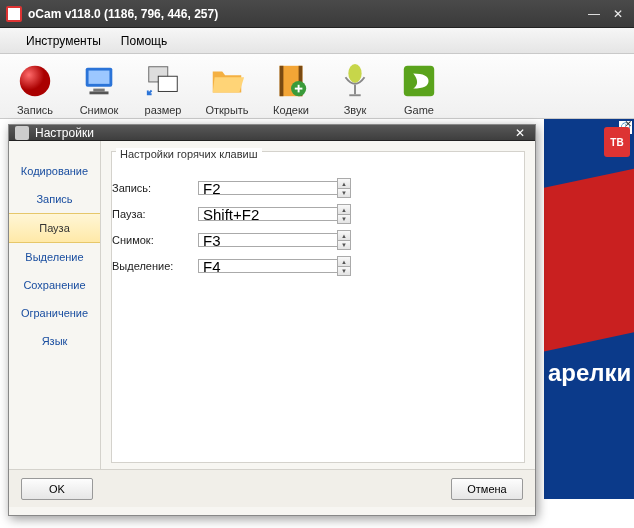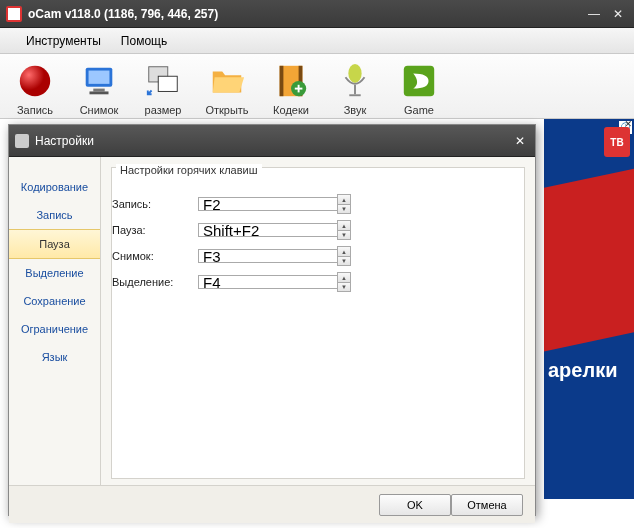--- a/index.html
+++ b/index.html
@@ -25,31 +25,31 @@
   }
   .tool { display:flex;flex-direction:column;align-items:center;font-size:11px;color:#333;gap:2px;cursor:pointer;width:50px; }
   .tool .ico { width:42px;height:42px;border-radius:4px;display:flex;align-items:center;justify-content:center; }
   .ico svg { width:38px;height:38px; }
   .content-area { background:#fff; height:380px; position:relative; }
 
   
   .banner { position:absolute; top:0; right:0; width:90px; height:380px; background:#0b3a8a; overflow:hidden; }
   .banner .diag { position:absolute; top:60px; left:-30px; width:160px; height:160px; background:#c92020; transform:rotate(-12deg); }
   .banner .tv { position:absolute; top:8px; right:4px; width:26px; height:30px; background:#d33; border-radius:3px; display:flex;align-items:center;justify-content:center;color:#fff;font-size:10px;font-weight:bold; }
-  .banner .txt { position:absolute; top:240px; left:0; color:#fff; font-weight:bold; font-size:20px; padding-left:4px; }
+  .banner .txt { position:absolute; top:240px; left:0; color:#fff; font-weight:bold; font-size:24px; padding-left:4px; }
   .banner .badge { position:absolute; top:2px; right:2px; font-size:9px; color:#06a; background:#fff; padding:0 2px; }
   .banner .xb { position:absolute; top:0px; right:0px; font-size:9px; color:#333; padding:0 2px; }
 
   
   .dialog {
     position:absolute; left:8px; top:124px; width:528px; height:392px;
     background:#f7f6f2; border:1px solid #888; box-shadow:2px 3px 10px rgba(0,0,0,.4);
   }
   .dlg-titlebar {
-    height:32px;background:linear-gradient(#585858,#3e3e3e);color:#fff;display:flex;align-items:center;padding:0 6px;font-size:12px;border-bottom:1px solid #222;
+    height:16px;background:linear-gradient(#585858,#3e3e3e);color:#fff;display:flex;align-items:center;padding:0 6px;font-size:12px;border-bottom:1px solid #222;
   }
   .dlg-titlebar .ic { width:14px;height:14px;background:#ccc;margin-right:6px;border-radius:2px; }
   .dlg-titlebar .t { flex:1; }
   .dlg-titlebar .close { width:18px;height:16px;display:flex;align-items:center;justify-content:center;cursor:pointer; }
   .dlg-body { display:flex; height:328px; }
   .dlg-sidebar { width:92px; background:#f7f6f2; border-right:1px solid #d4d2cc; padding-top:16px; }
   .dlg-sidebar .item { font-size:11px;color:#1a4ea0;text-align:center;padding:8px 2px;cursor:pointer; }
   .dlg-sidebar .item.active { background:linear-gradient(#fff6d6,#ffe9a8); border:1px solid #e6c76a; border-left:none;border-right:none;color:#333; }
   .dlg-main { flex:1; background:#fff; border:1px solid #d4d2cc; margin:10px 10px 6px 10px; padding:14px 0; }
   .group-label { font-size:11px;color:#333;position:relative;top:-22px;left:4px;background:#fff;padding:0 4px;display:inline-block; }
@@ -57,21 +57,21 @@
   .row { display:flex;align-items:center;font-size:11px;margin:6px 0; }
   .row label { width:86px;color:#222; }
   .hk-input {
     flex:1;max-width:140px;height:14px;border:1px solid #aaa;background:#fff;font-size:15px;padding:0 4px;
     display:flex;align-items:center;justify-content:space-between;
   }
   .spinner { display:flex;flex-direction:column;margin-left:-1px; }
   .spinner div { width:14px;height:10px;border:1px solid #aaa;background:linear-gradient(#f8f8f8,#e3e3e3);font-size:6px;display:flex;align-items:center;justify-content:center;color:#555;cursor:pointer; }
   .spinner div:first-child{border-bottom:none;}
 
-  .dlg-footer { height:38px;background:#f1efe9;border-top:1px solid #d4d2cc;display:flex;align-items:center;justify-content:flex-end;gap:0;padding:8px 12px; }
+  .dlg-footer { height:38px;background:#f1efe9;border-top:1px solid #d4d2cc;display:flex;align-items:center;justify-content:space-between;gap:8px;padding:8px 12px; }
   .btn { height:22px;min-width:72px;border:1px solid #999;background:linear-gradient(#fdfdfd,#e6e6e6);font-size:11px;border-radius:2px;cursor:pointer;padding:0 10px; }
 
 </style>
 </head>
 <body>
 
 <div class="main-window">
   <div class="titlebar">
     <div class="app-icon"></div>
     <div class="title">oCam v118.0 (1186, 796, 446, 257)</div>

